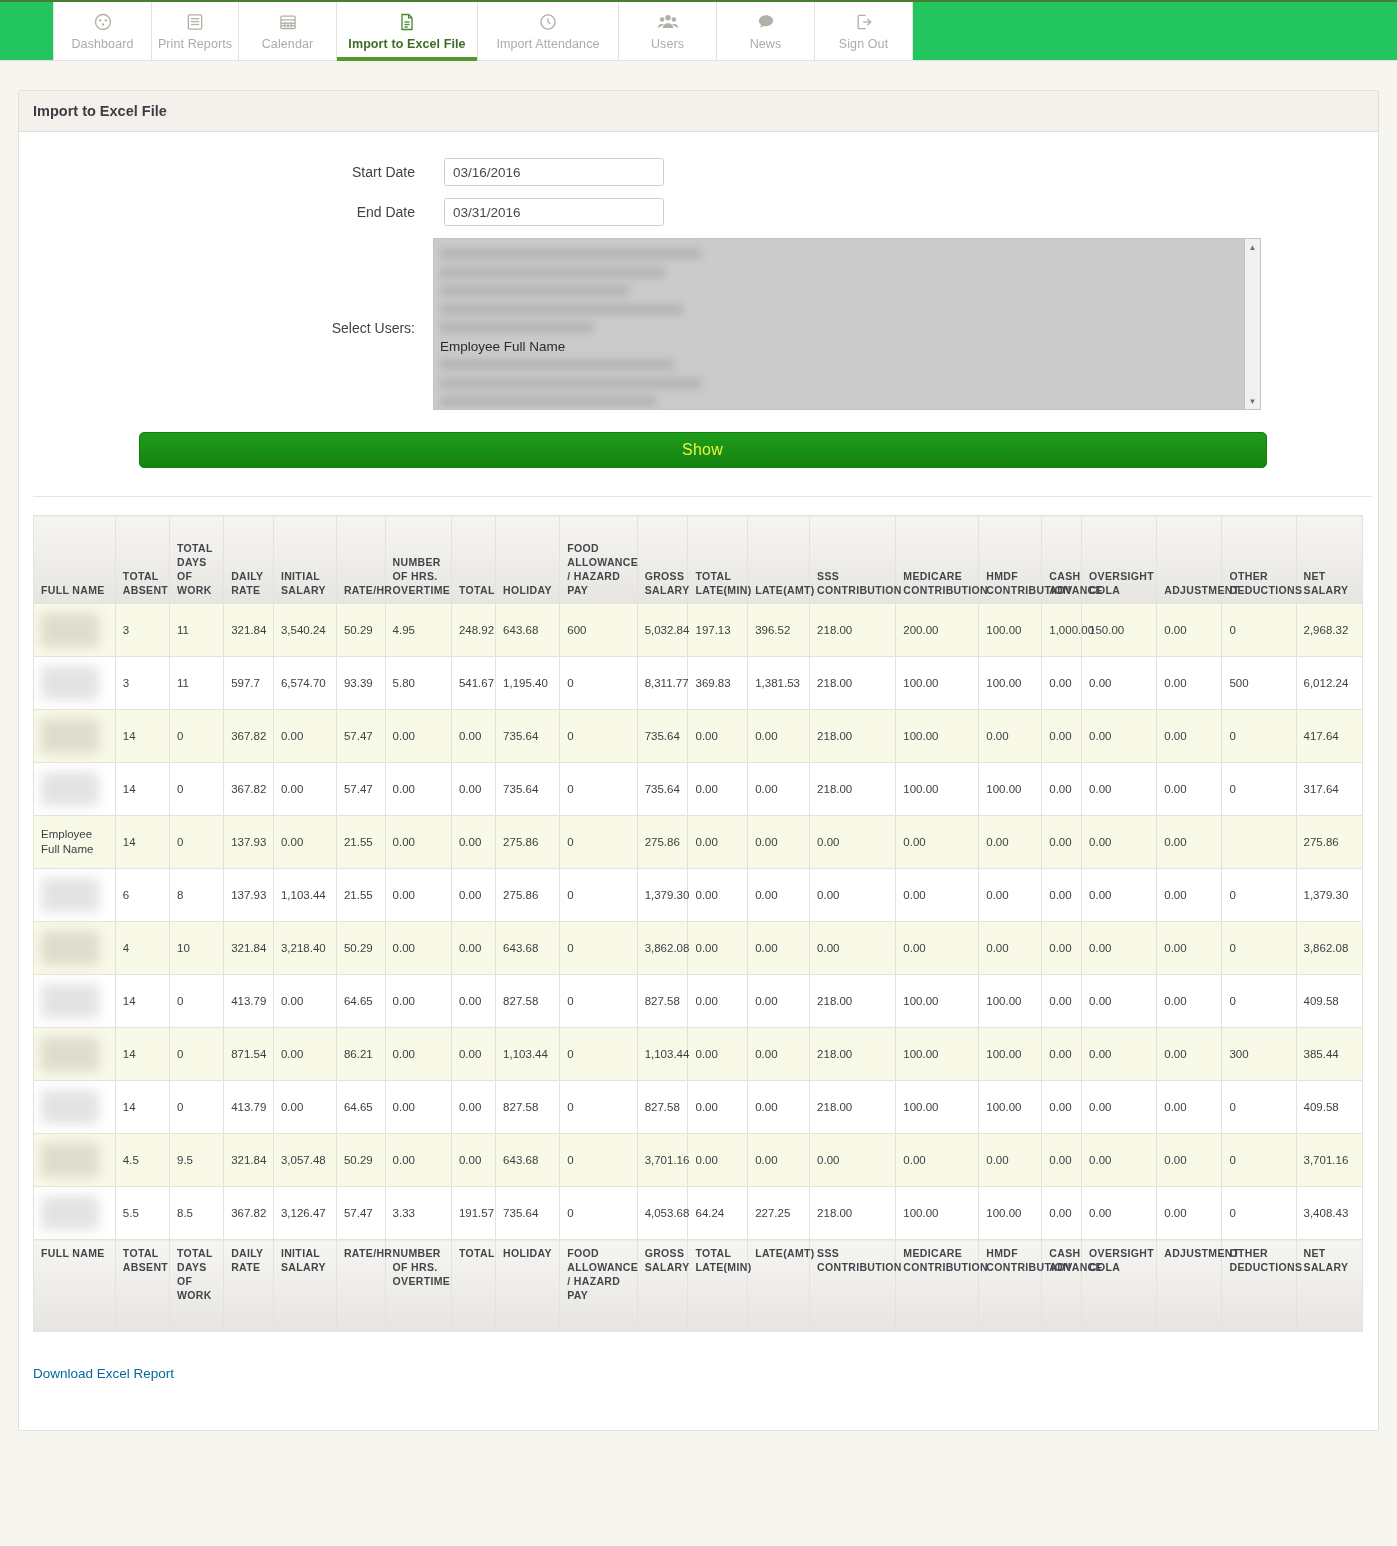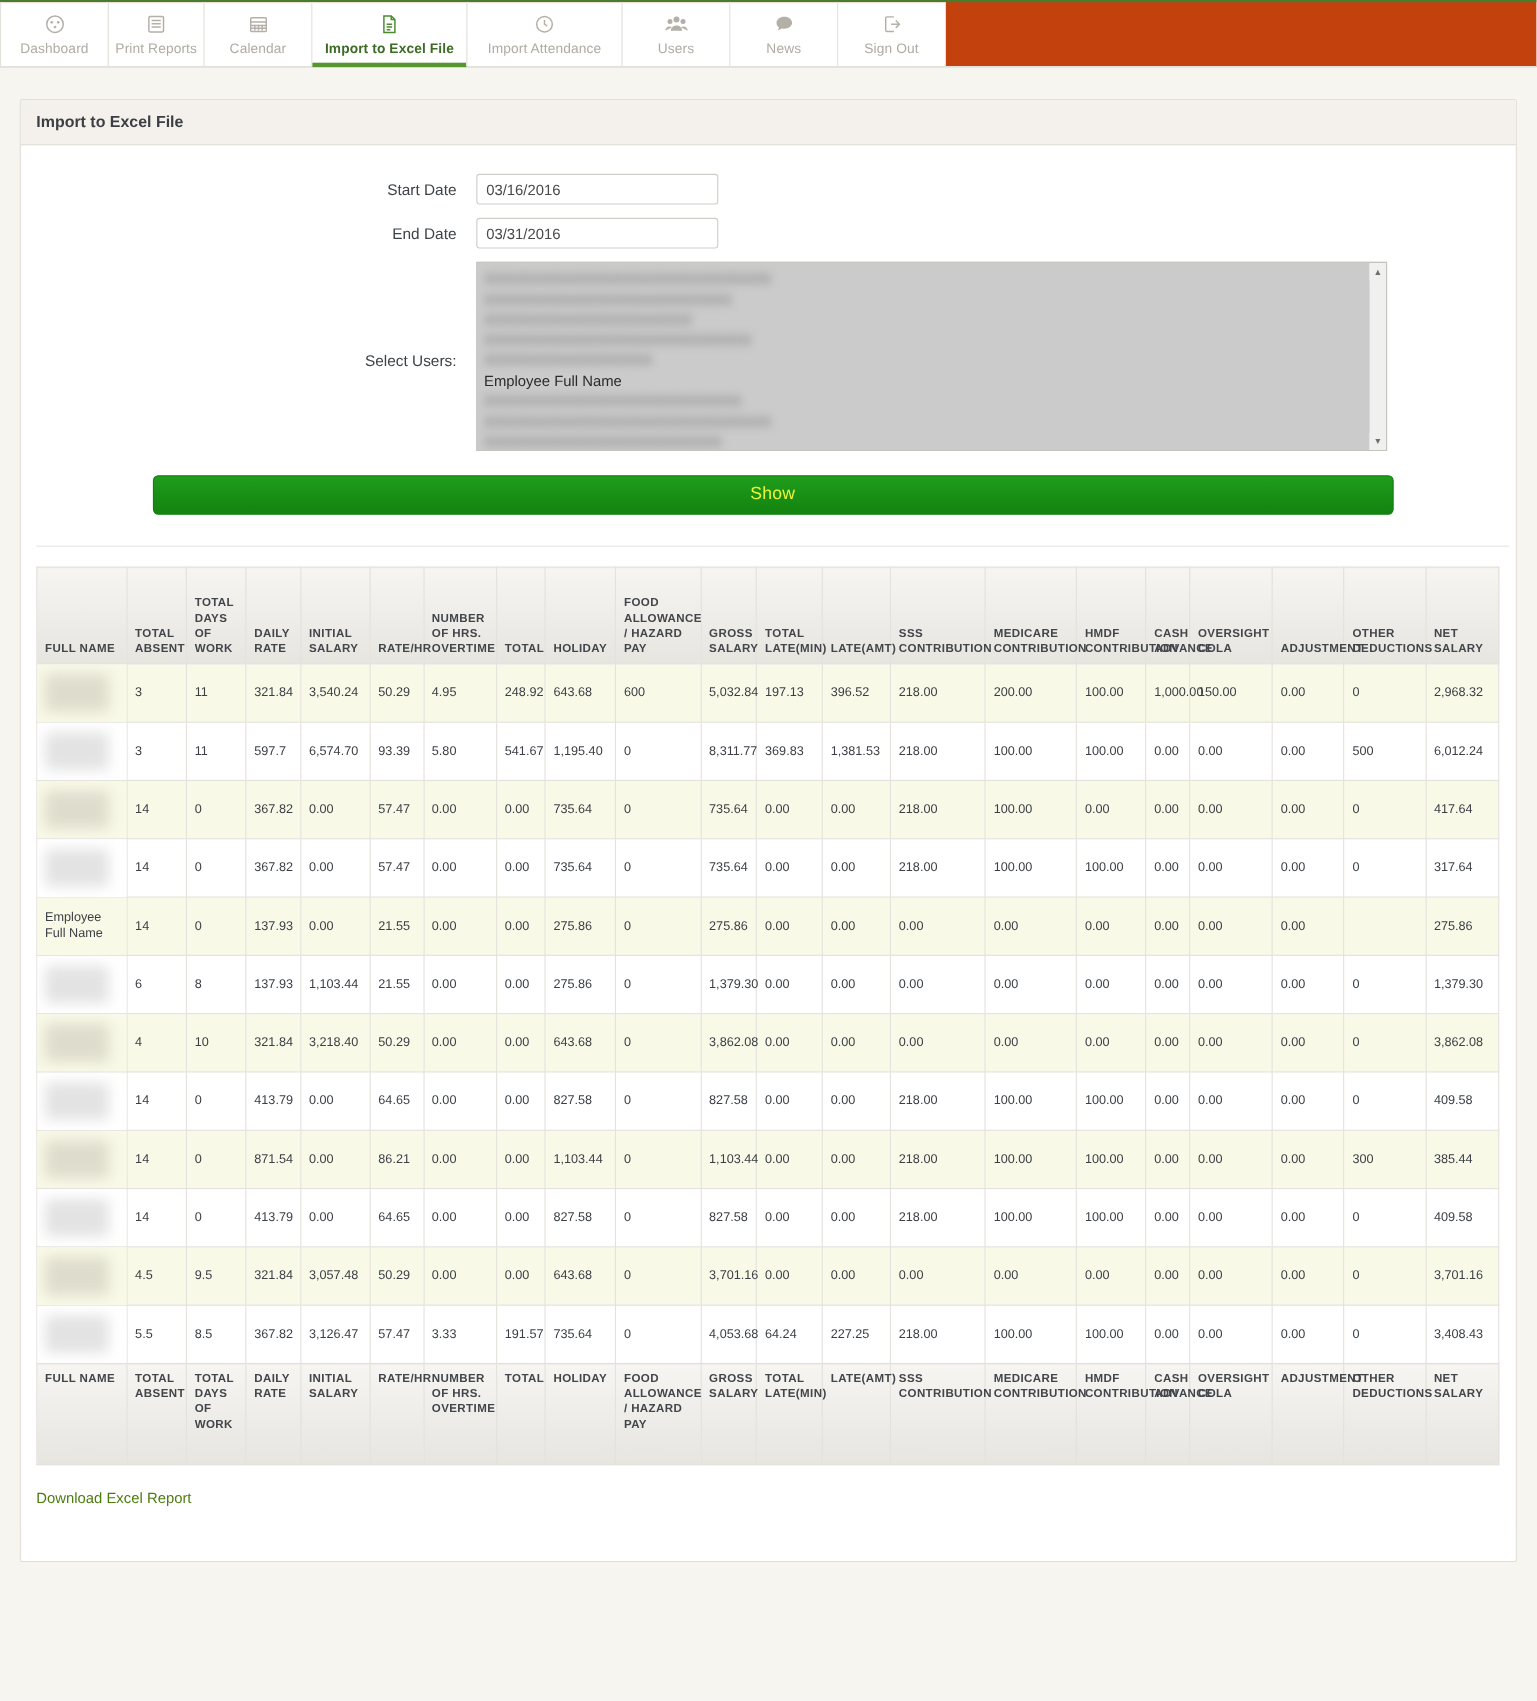--- a/index.html
+++ b/index.html
@@ -14,25 +14,26 @@
     width: 1397px;
     min-height: 1546px;
     position: relative;
     background: #f7f5f0;
     overflow: hidden;
   }
 
   
   .navbar {
     height: 61px;
-    background: #c2410c;
+    background: #22c55e;
     border-bottom: 1px solid #e2e0da;
     border-top: 2px solid #4a7c2f;
     display: flex;
     align-items: stretch;
+    padding-left: 53px;
     box-sizing: border-box;
   }
   .nav-tab {
     width: 99px;
     border-left: 1px solid #e3e1dc;
     border-right: 1px solid #e3e1dc;
     margin-right: -1px;
     box-sizing: border-box;
     display: flex;
     flex-direction: column;
@@ -102,20 +103,21 @@
     height: 28px;
     border: 1px solid #cfcdc7;
     border-radius: 3px;
     padding: 0 8px;
     font-size: 13.5px;
     color: #4a4a4a;
     font-family: "Liberation Sans", sans-serif;
     box-sizing: border-box;
     background: #fff;
     outline: none;
+    margin-left: 11px;
   }
   .select-row { margin-top: 8px; }
   .select-row .flabel { padding-top: 82px; }
   .userlist {
     width: 828px;
     height: 172px;
     border: 1px solid #c6c4be;
     background: #cbcbcb;
     position: relative;
     overflow: hidden;
@@ -234,22 +236,22 @@
   tr.totrow td {
     background: #f9f9e8;
     height: 36px;
     font-weight: bold;
     font-size: 11.5px;
   }
   tr.totrow td.tot-amt { font-weight: normal; text-align: left; }
 
   .dl-link {
     display: inline-block;
-    margin: 22px 0 0 0;
-    color: #4d7c0f;
+    margin: 34px 0 0 0;
+    color: #0369a1;
     font-size: 13.5px;
     text-decoration: none;
     cursor: pointer;
   }
   .bottom-pad { height: 30px; }
 </style>
 </head>
 <body>
 
 <div id="page">

